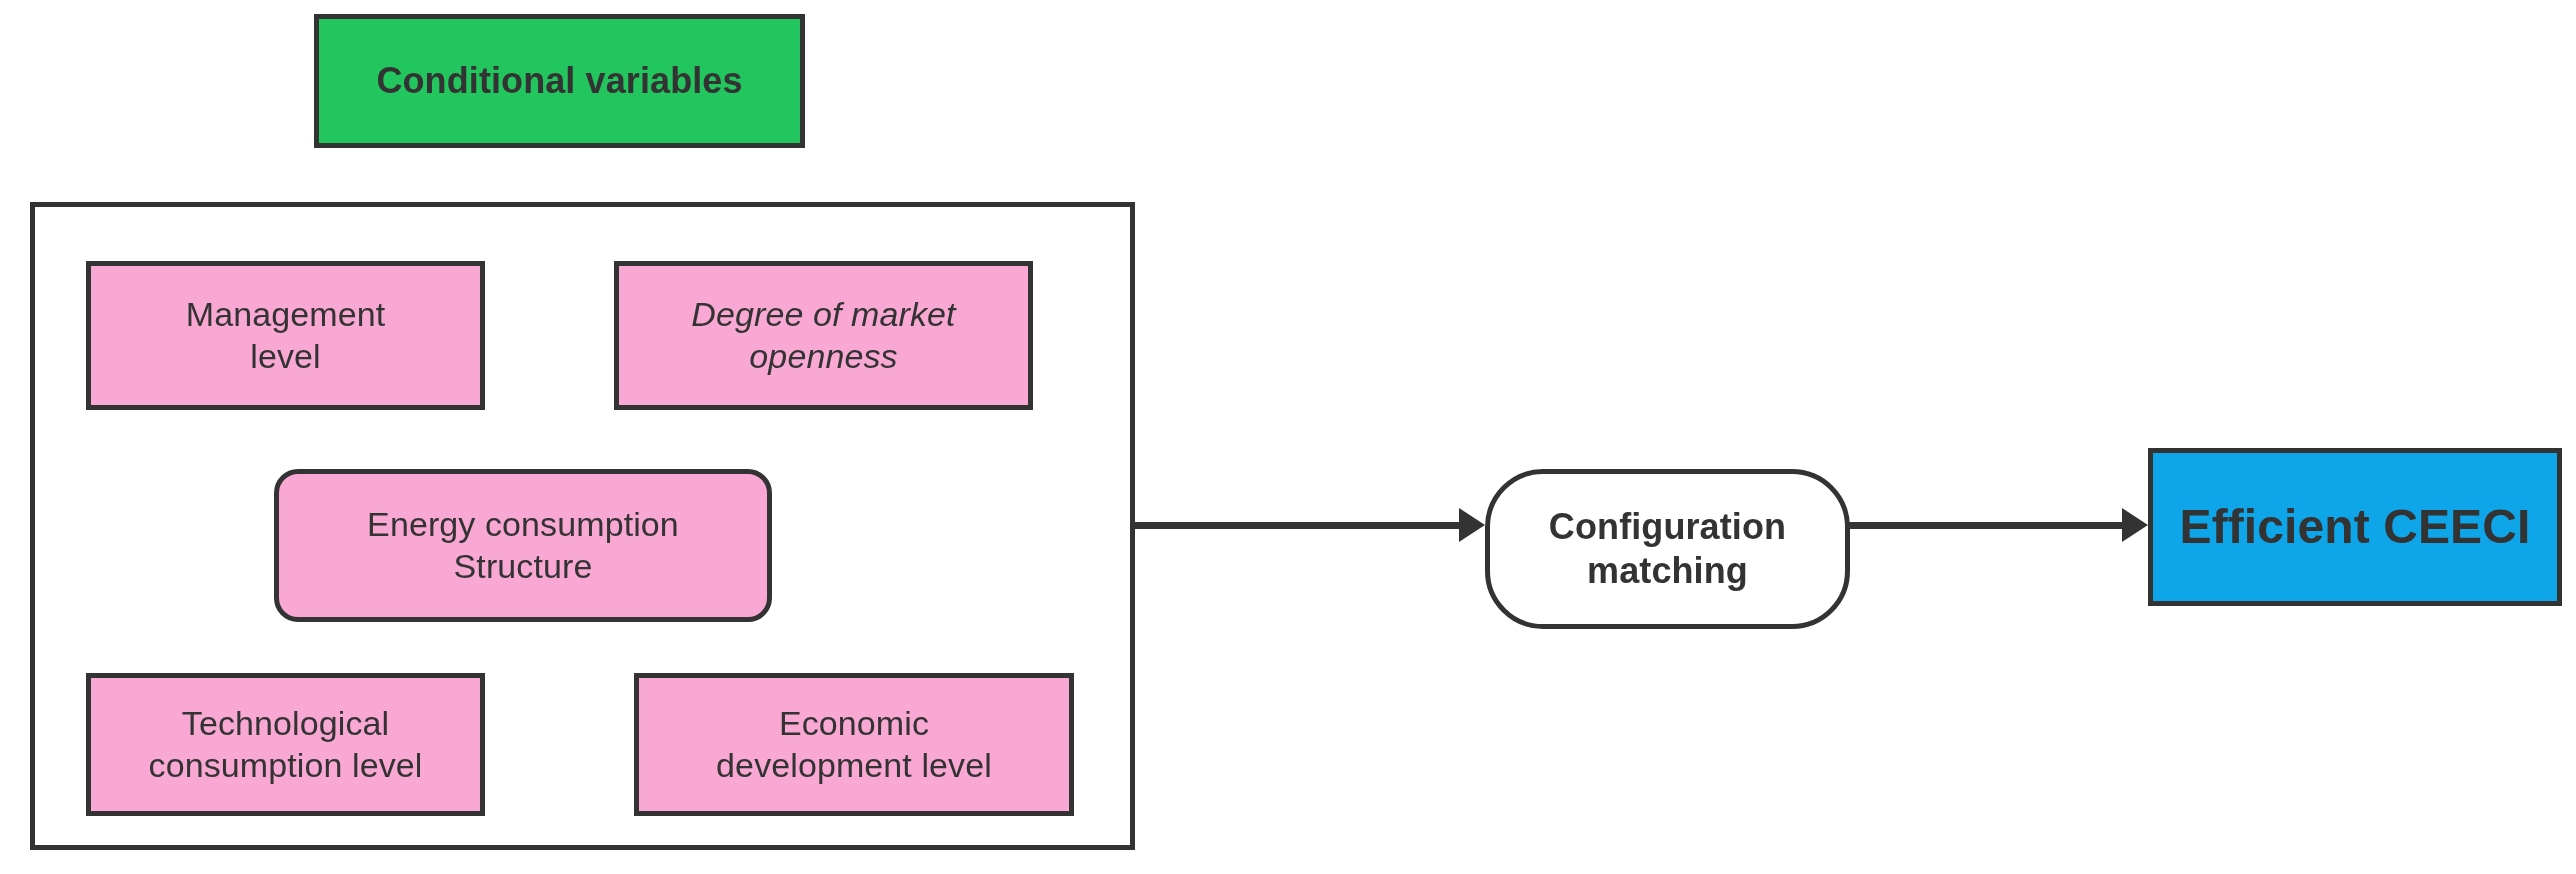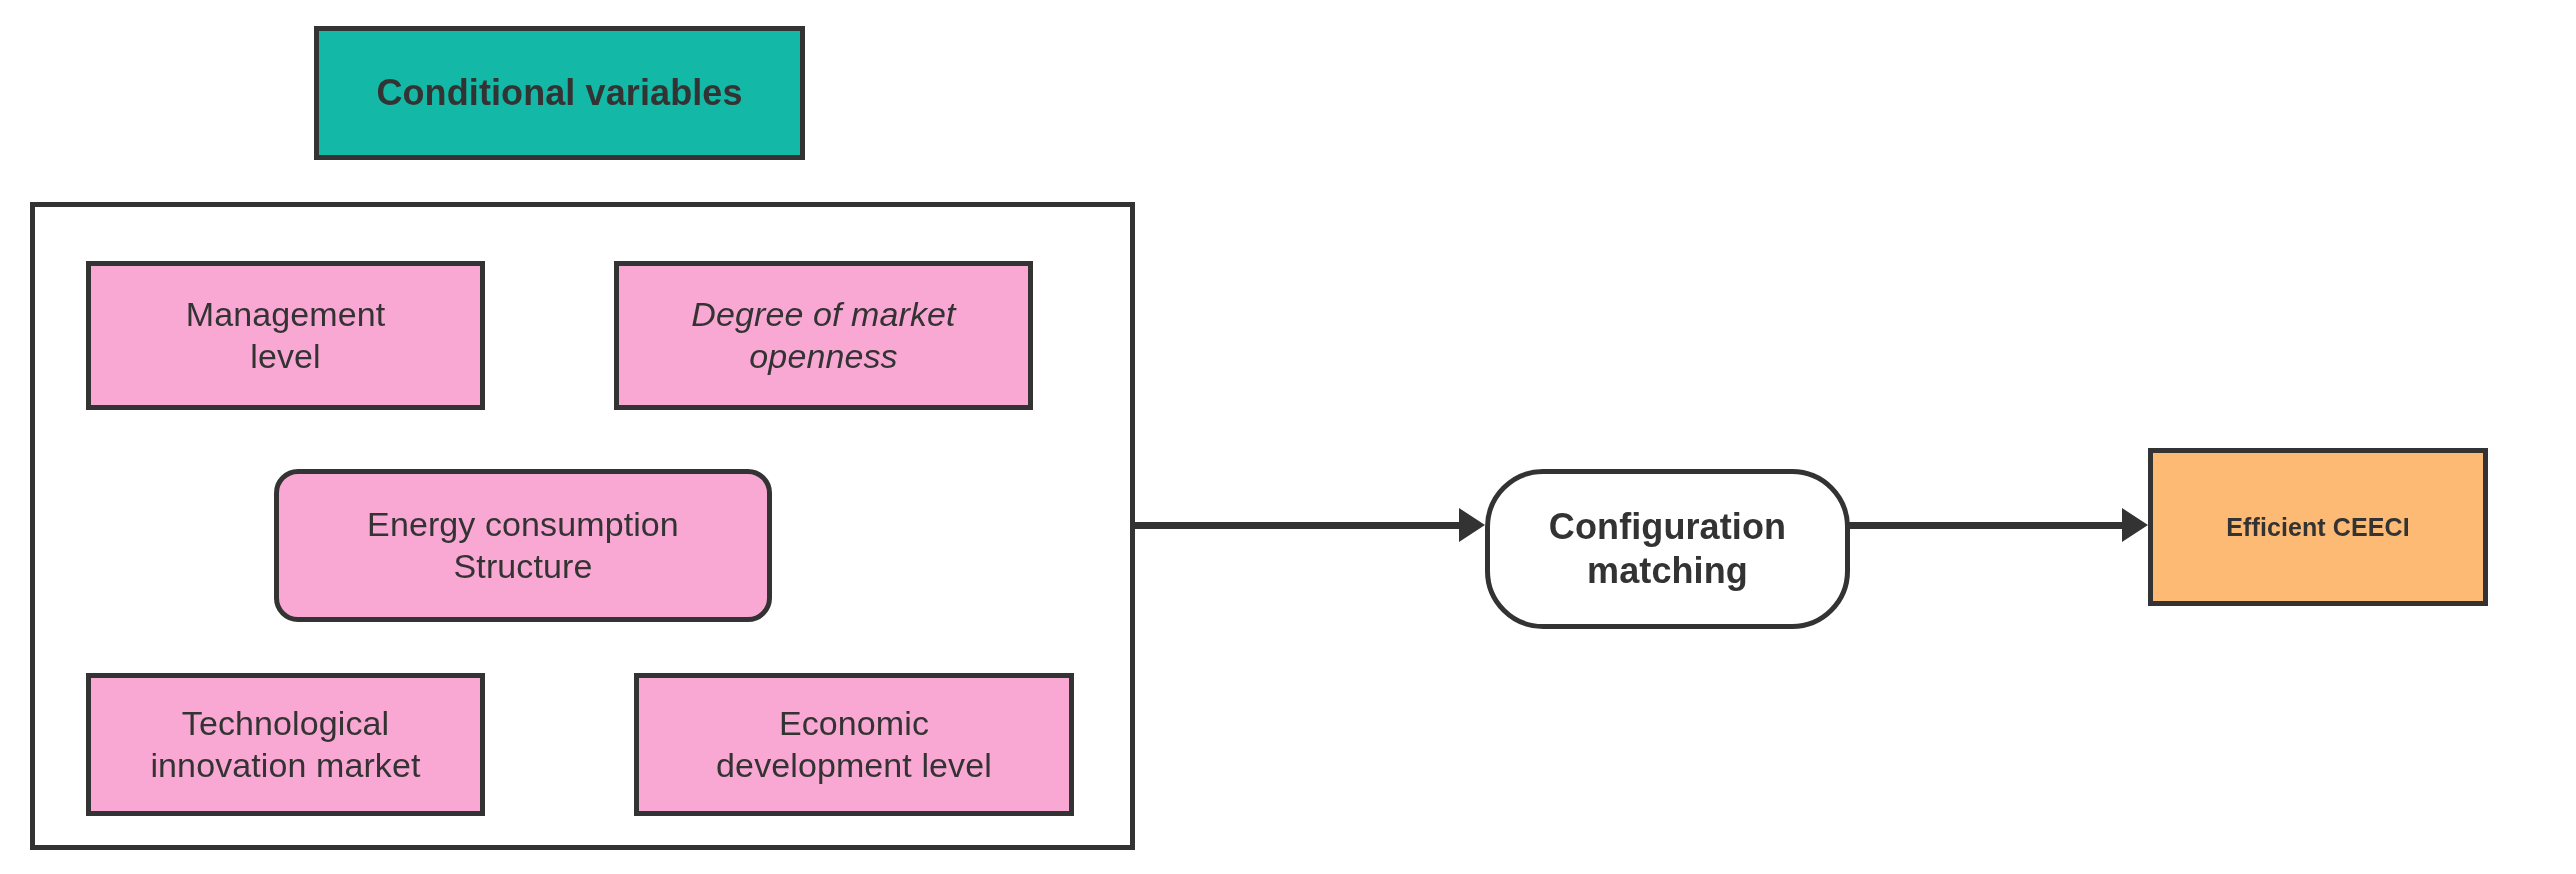--- a/index.html
+++ b/index.html
@@ -30,24 +30,24 @@
     text-align: center;
     border: 5.8px solid #333333;
     line-height: 1.22;
     white-space: pre-line;
     letter-spacing: 0.1px;
   }
 
   
   .title-box {
     left: 314px;
-    top: 26px;
+    top: 14px;
     width: 491px;
     height: 134px;
-    background: #14b8a6;
+    background: #22c55e;
     font-size: 36px;
     font-weight: bold;
   }
 
   
   .group-container {
     position: absolute;
     box-sizing: border-box;
     left: 30px;
     top: 202px;
@@ -79,24 +79,24 @@
     border-radius: 58px;
     font-size: 36px;
     font-weight: bold;
     margin-top: 24px;
   }
 
   
   .outcome-node {
     left: 2148px;
     top: 448px;
-    width: 340px;
+    width: 414px;
     height: 158px;
-    background: #fdba74;
-    font-size: 25px;
+    background: #0ea5e9;
+    font-size: 48px;
     font-weight: bold;
   }
 
   
   .arrow {
     position: absolute;
     height: 6.6px;
     background: #333333;
   }
   .arrow::after {
@@ -126,21 +126,21 @@
   <div class="node cond-box cond-1">Management
 level</div>
 
   <div class="node cond-box cond-2">Degree of market
 openness</div>
 
   <div class="node cond-box cond-3">Energy consumption
 Structure</div>
 
   <div class="node cond-box cond-4">Technological
-innovation market</div>
+consumption level</div>
 
   <div class="node cond-box cond-5">Economic
 development level</div>
 
   <div class="arrow arrow-1"></div>
 
   <div class="node process-node">Configuration
 matching</div>
 
   <div class="arrow arrow-2"></div>

